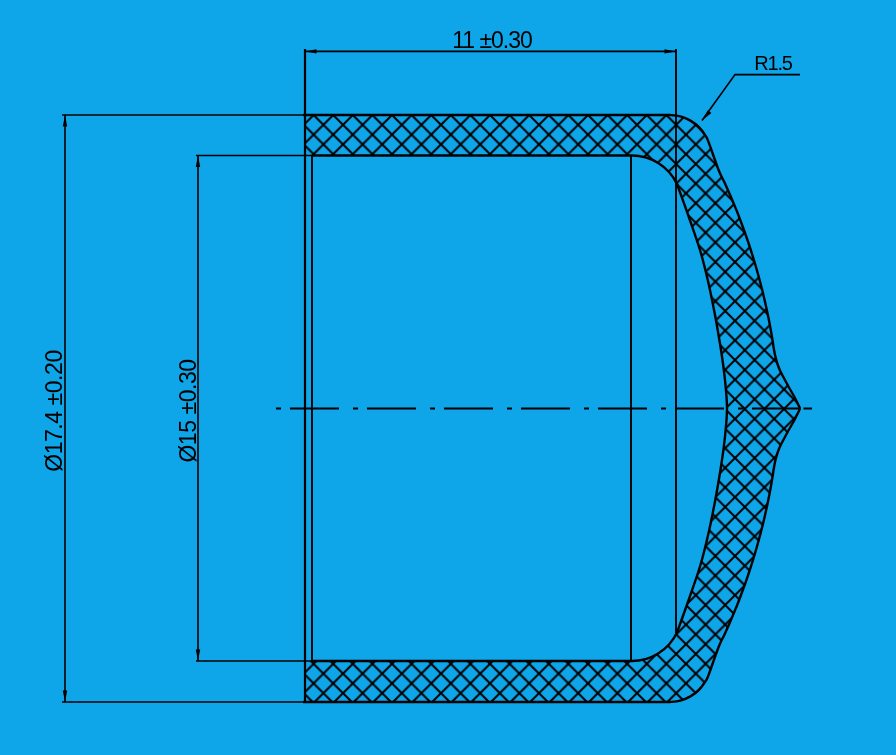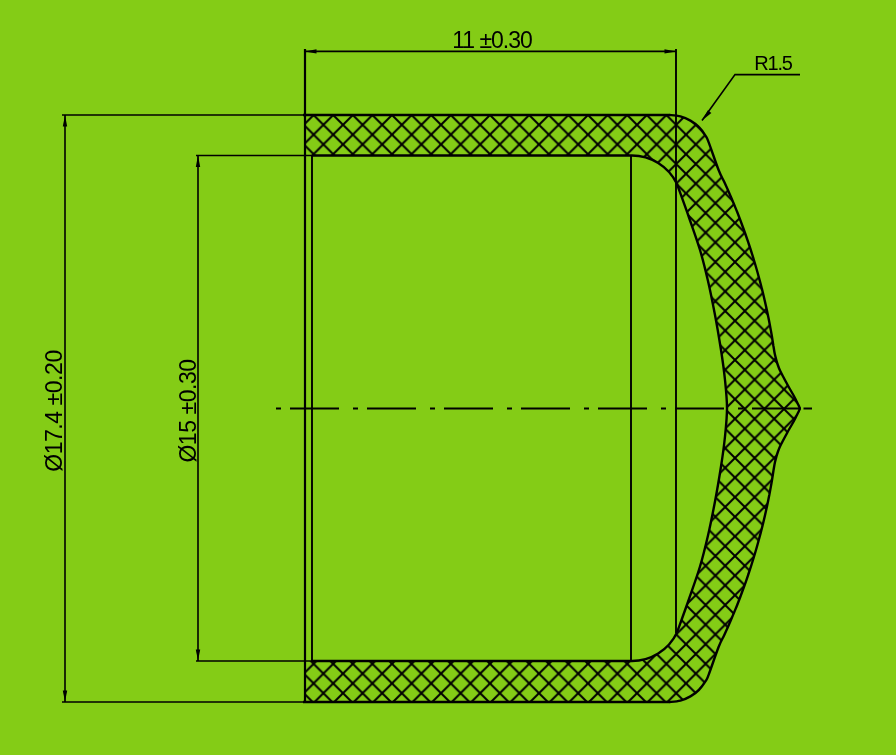--- a/index.html
+++ b/index.html
@@ -1,16 +1,16 @@
 <!DOCTYPE html>
 <html><head>
 <meta charset="utf-8">
 <style>
   html,body{margin:0;padding:0;background:#fff;}
-  .page{position:relative;width:896px;height:755px;background:#84cc16;overflow:hidden;}
+  .page{position:relative;width:896px;height:755px;background:#0ea5e9;overflow:hidden;}
   svg text{font-family:"Liberation Sans", sans-serif;fill:#000;}
 </style>
 </head>
 <body>
 <div class="page">
 <svg width="896" height="755" viewBox="0 0 896 755" xmlns="http://www.w3.org/2000/svg">
 <defs>
   <pattern id="xh" width="19.6" height="19.6" patternUnits="userSpaceOnUse" patternTransform="translate(0,17)">
     <path d="M -5,-5 L 24.6,24.6 M -5,24.6 L 24.6,-5" stroke="#000" stroke-width="2.0" fill="none"></path>
   </pattern>

